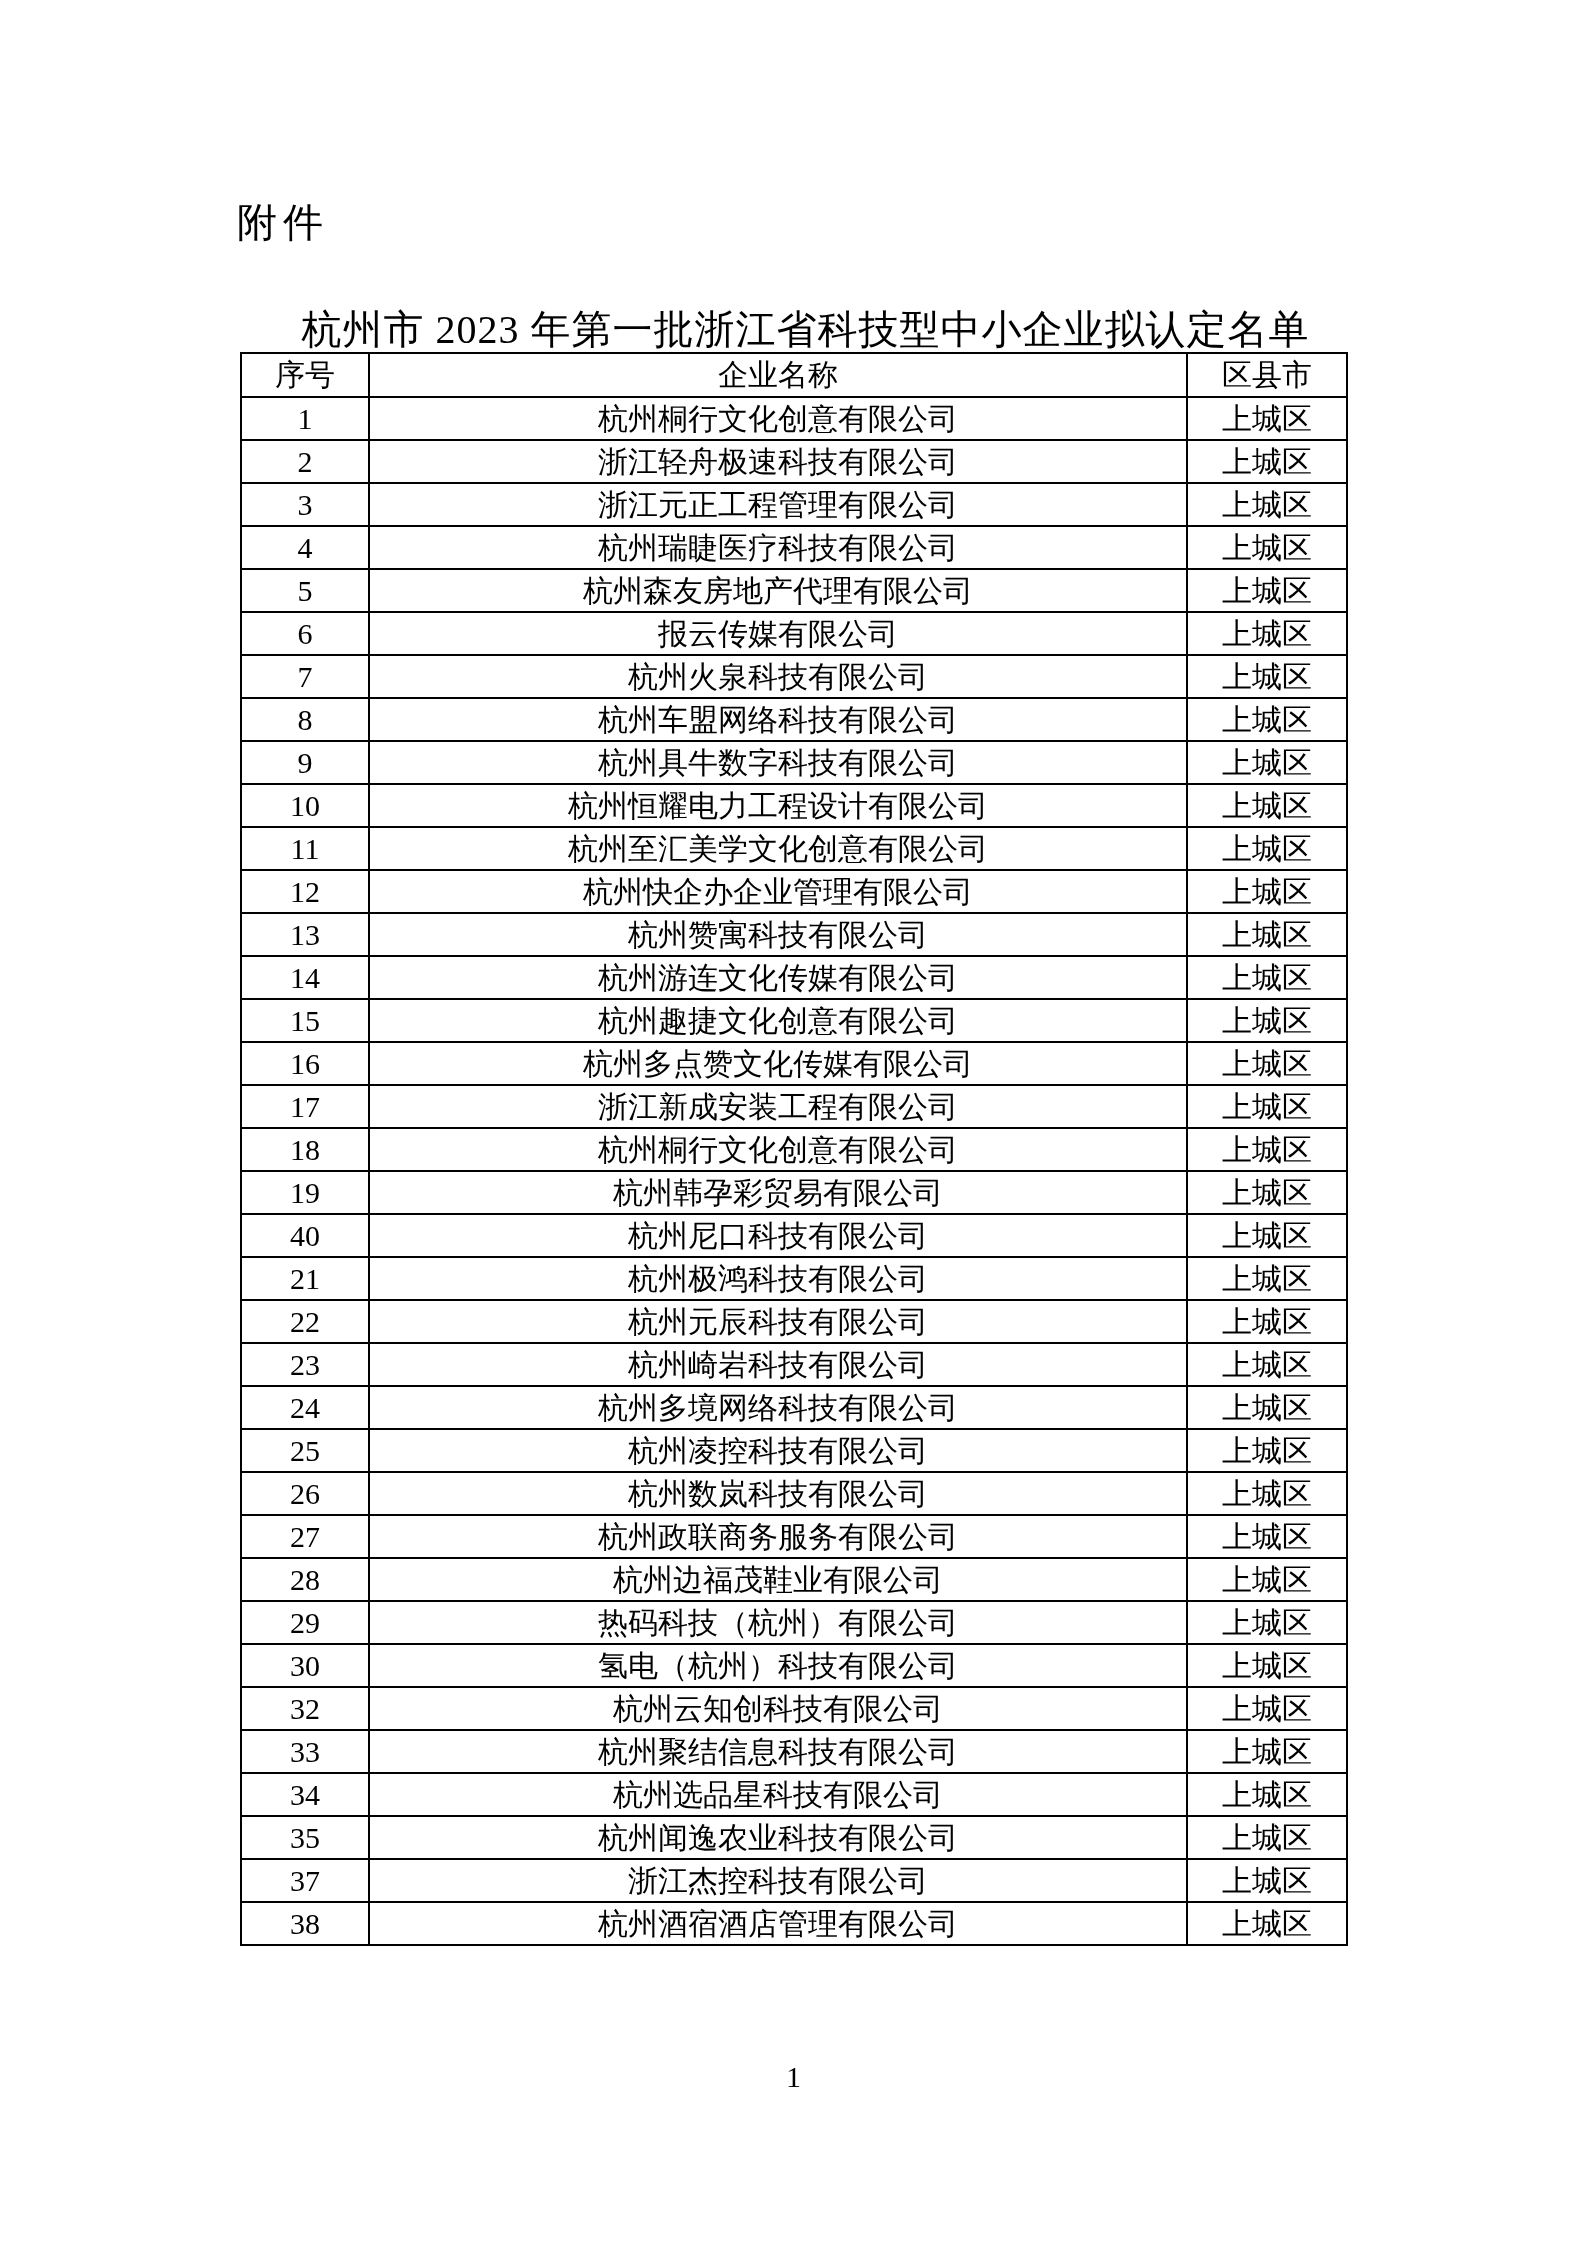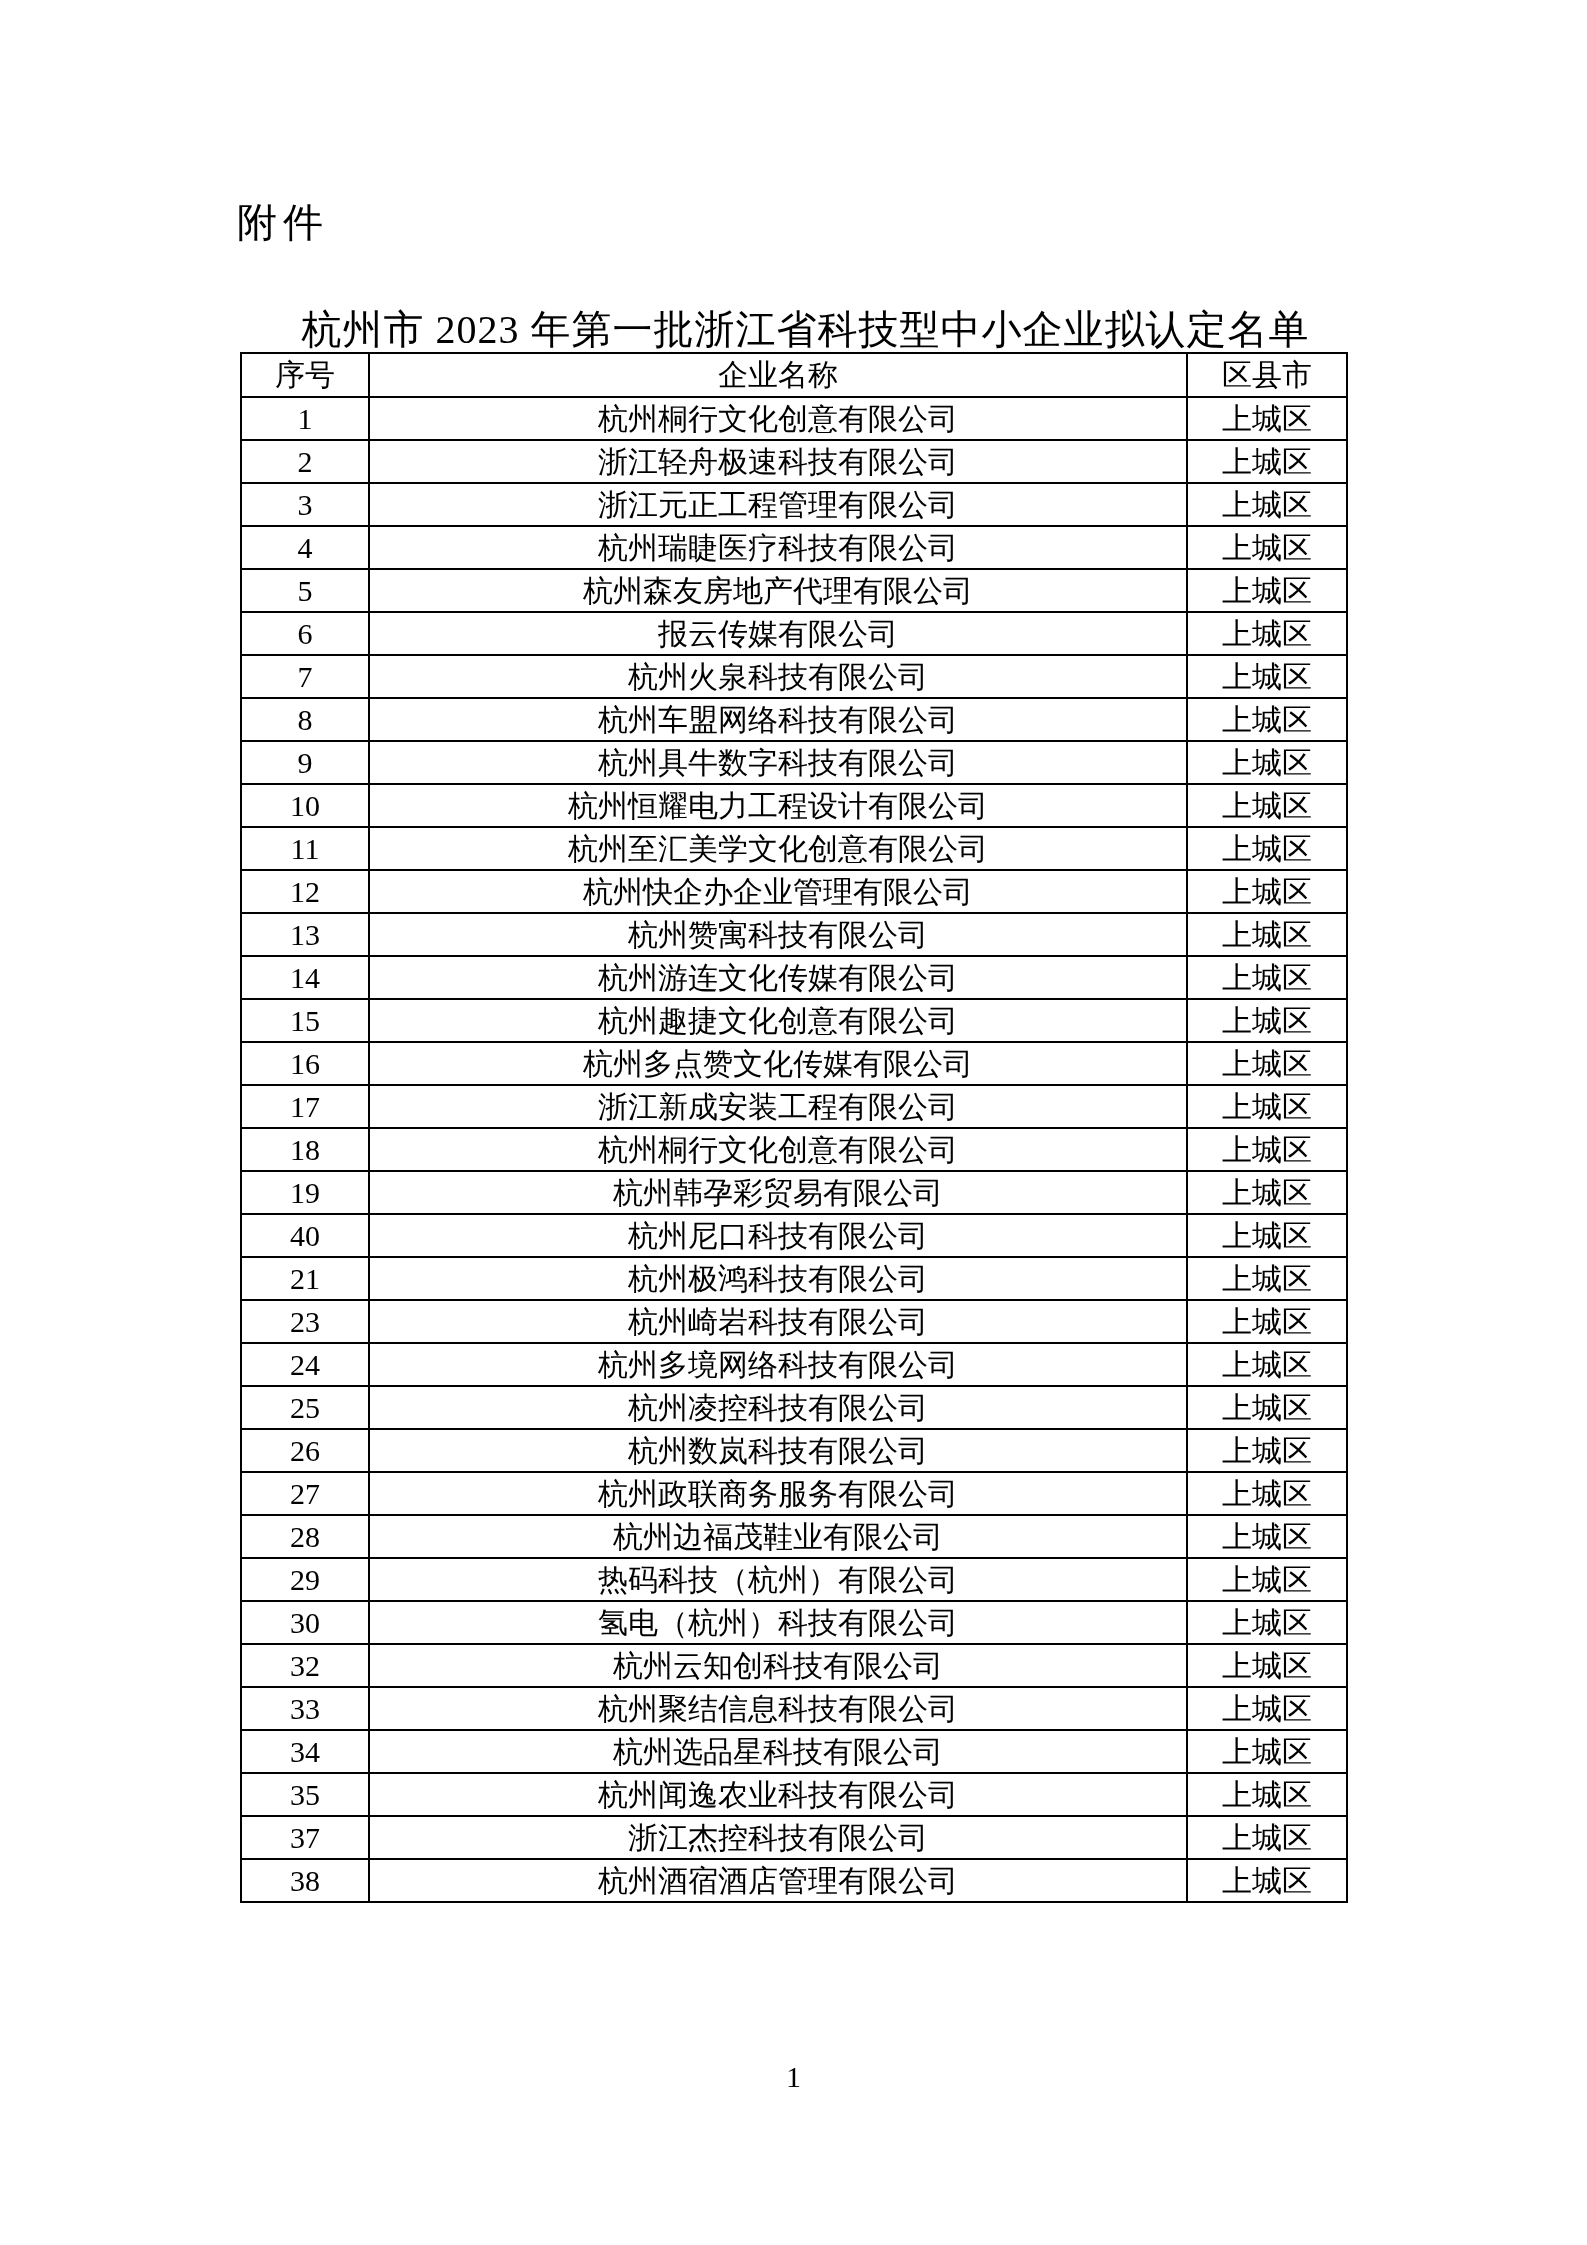--- a/index.html
+++ b/index.html
@@ -198,20 +198,25 @@
           <td>40</td>
           <td>杭州尼口科技有限公司</td>
           <td>上城区</td>
         </tr>
         <tr>
           <td>21</td>
           <td>杭州极鸿科技有限公司</td>
           <td>上城区</td>
         </tr>
         <tr>
+          <td>22</td>
+          <td>杭州元辰科技有限公司</td>
+          <td>上城区</td>
+        </tr>
+        <tr>
           <td>23</td>
           <td>杭州崎岩科技有限公司</td>
           <td>上城区</td>
         </tr>
         <tr>
           <td>24</td>
           <td>杭州多境网络科技有限公司</td>
           <td>上城区</td>
         </tr>
         <tr>

